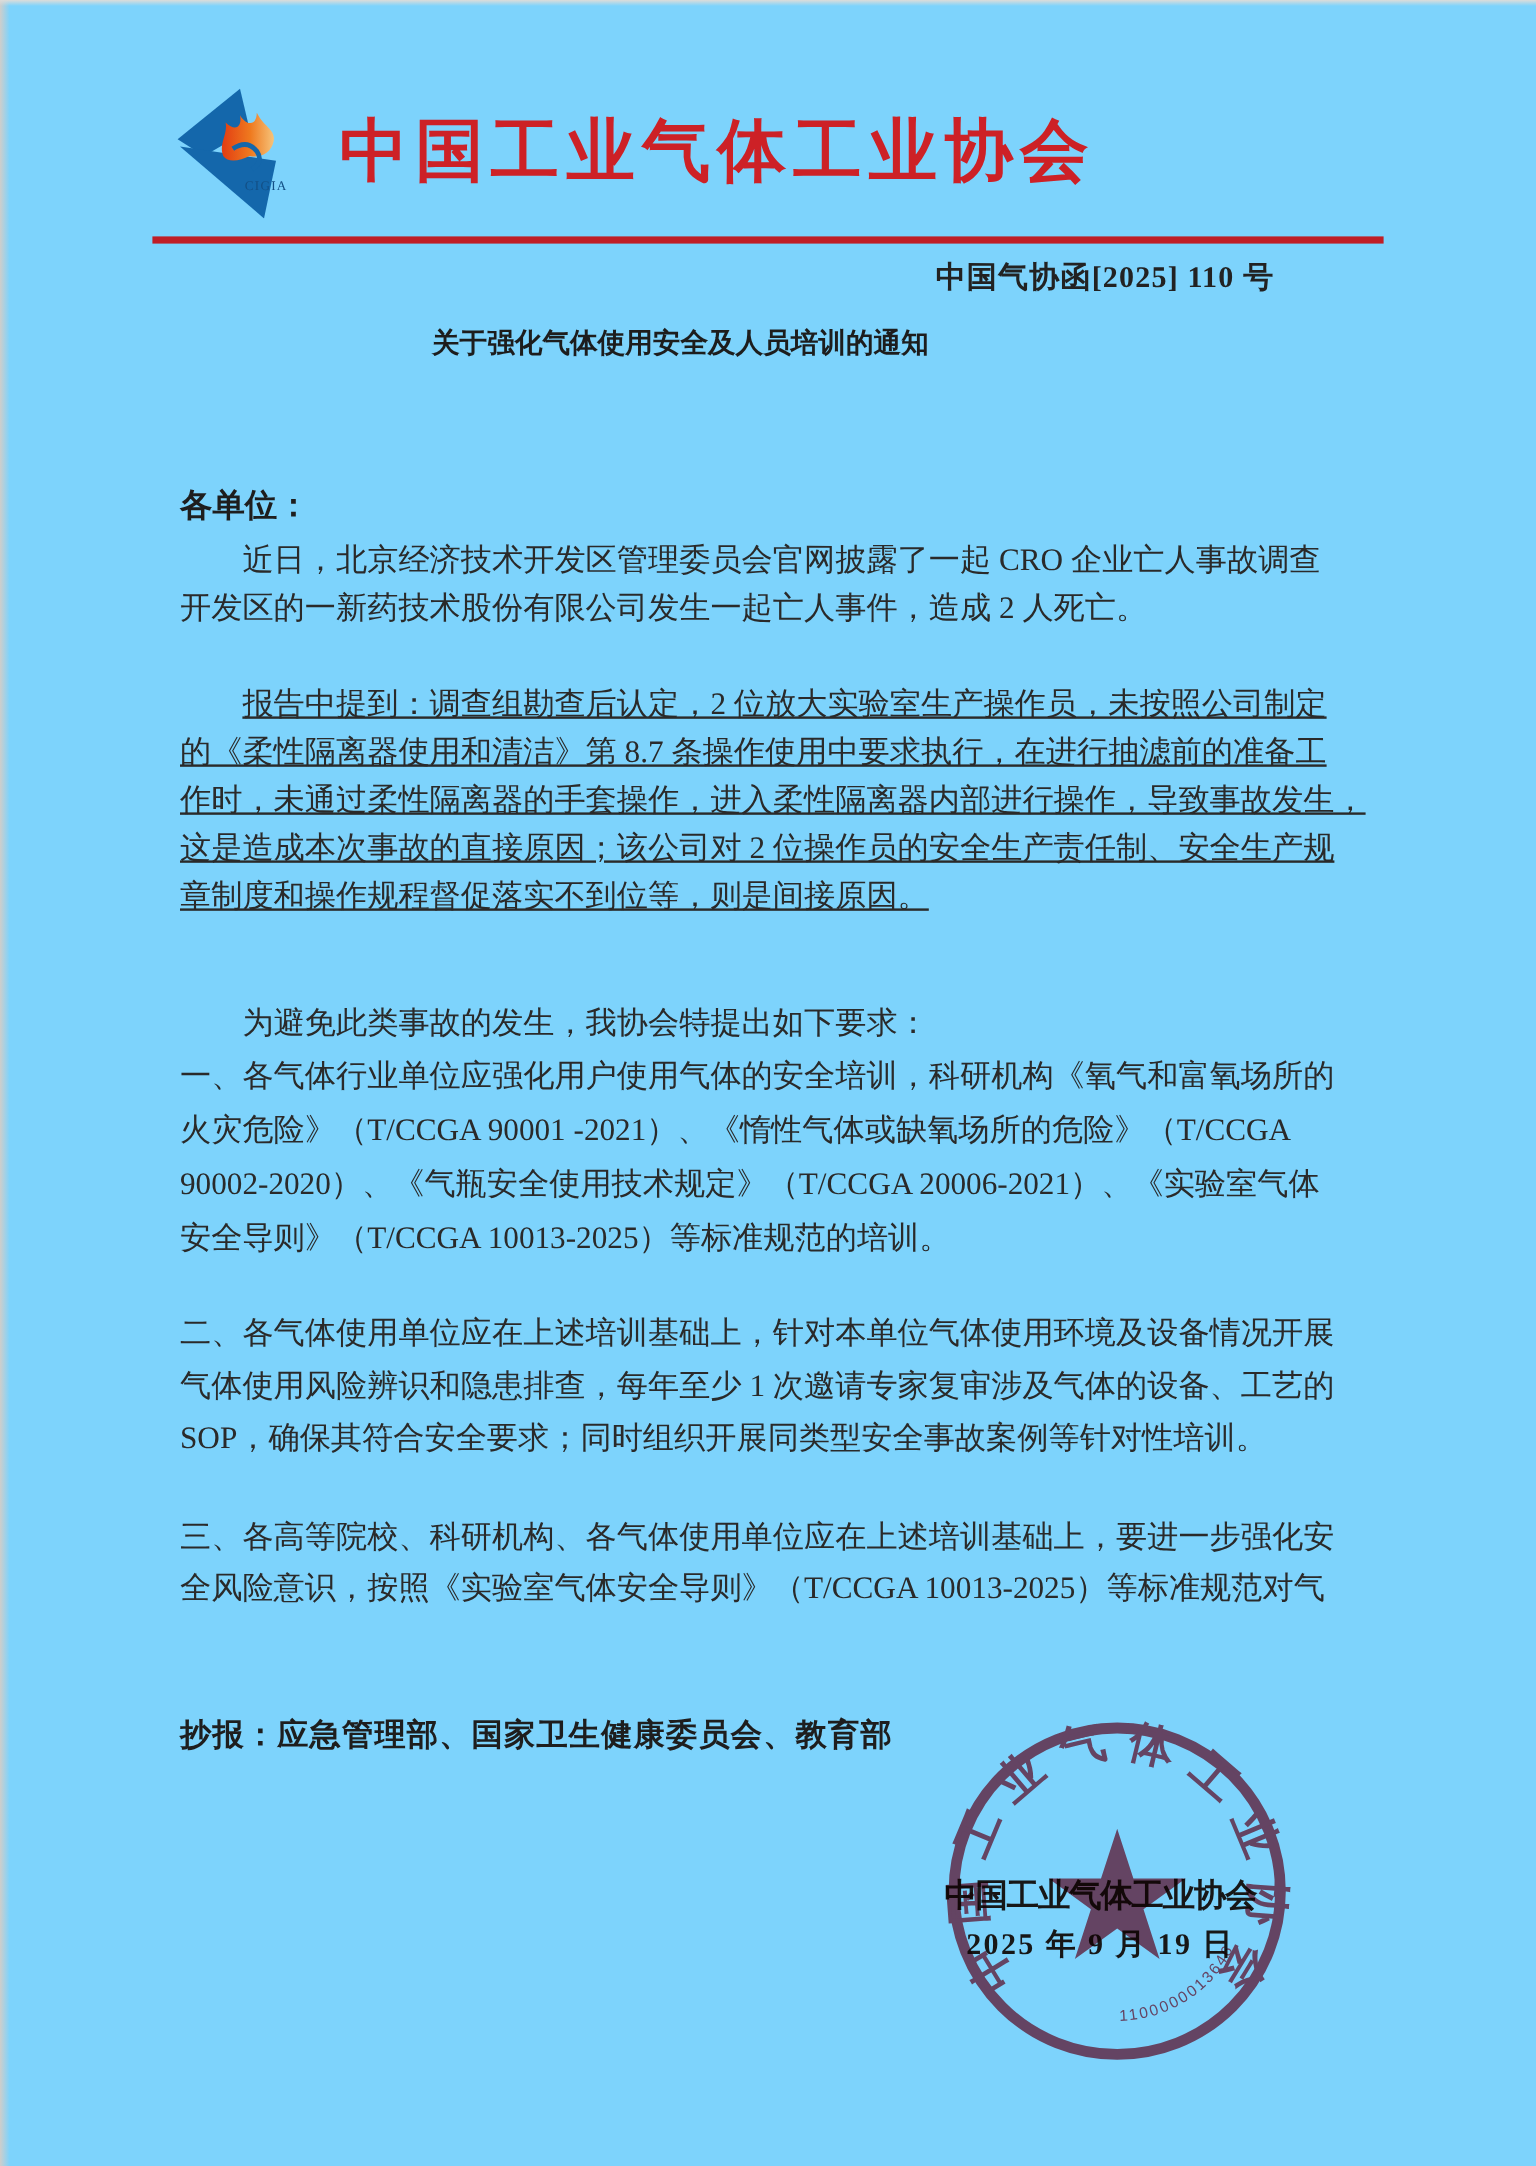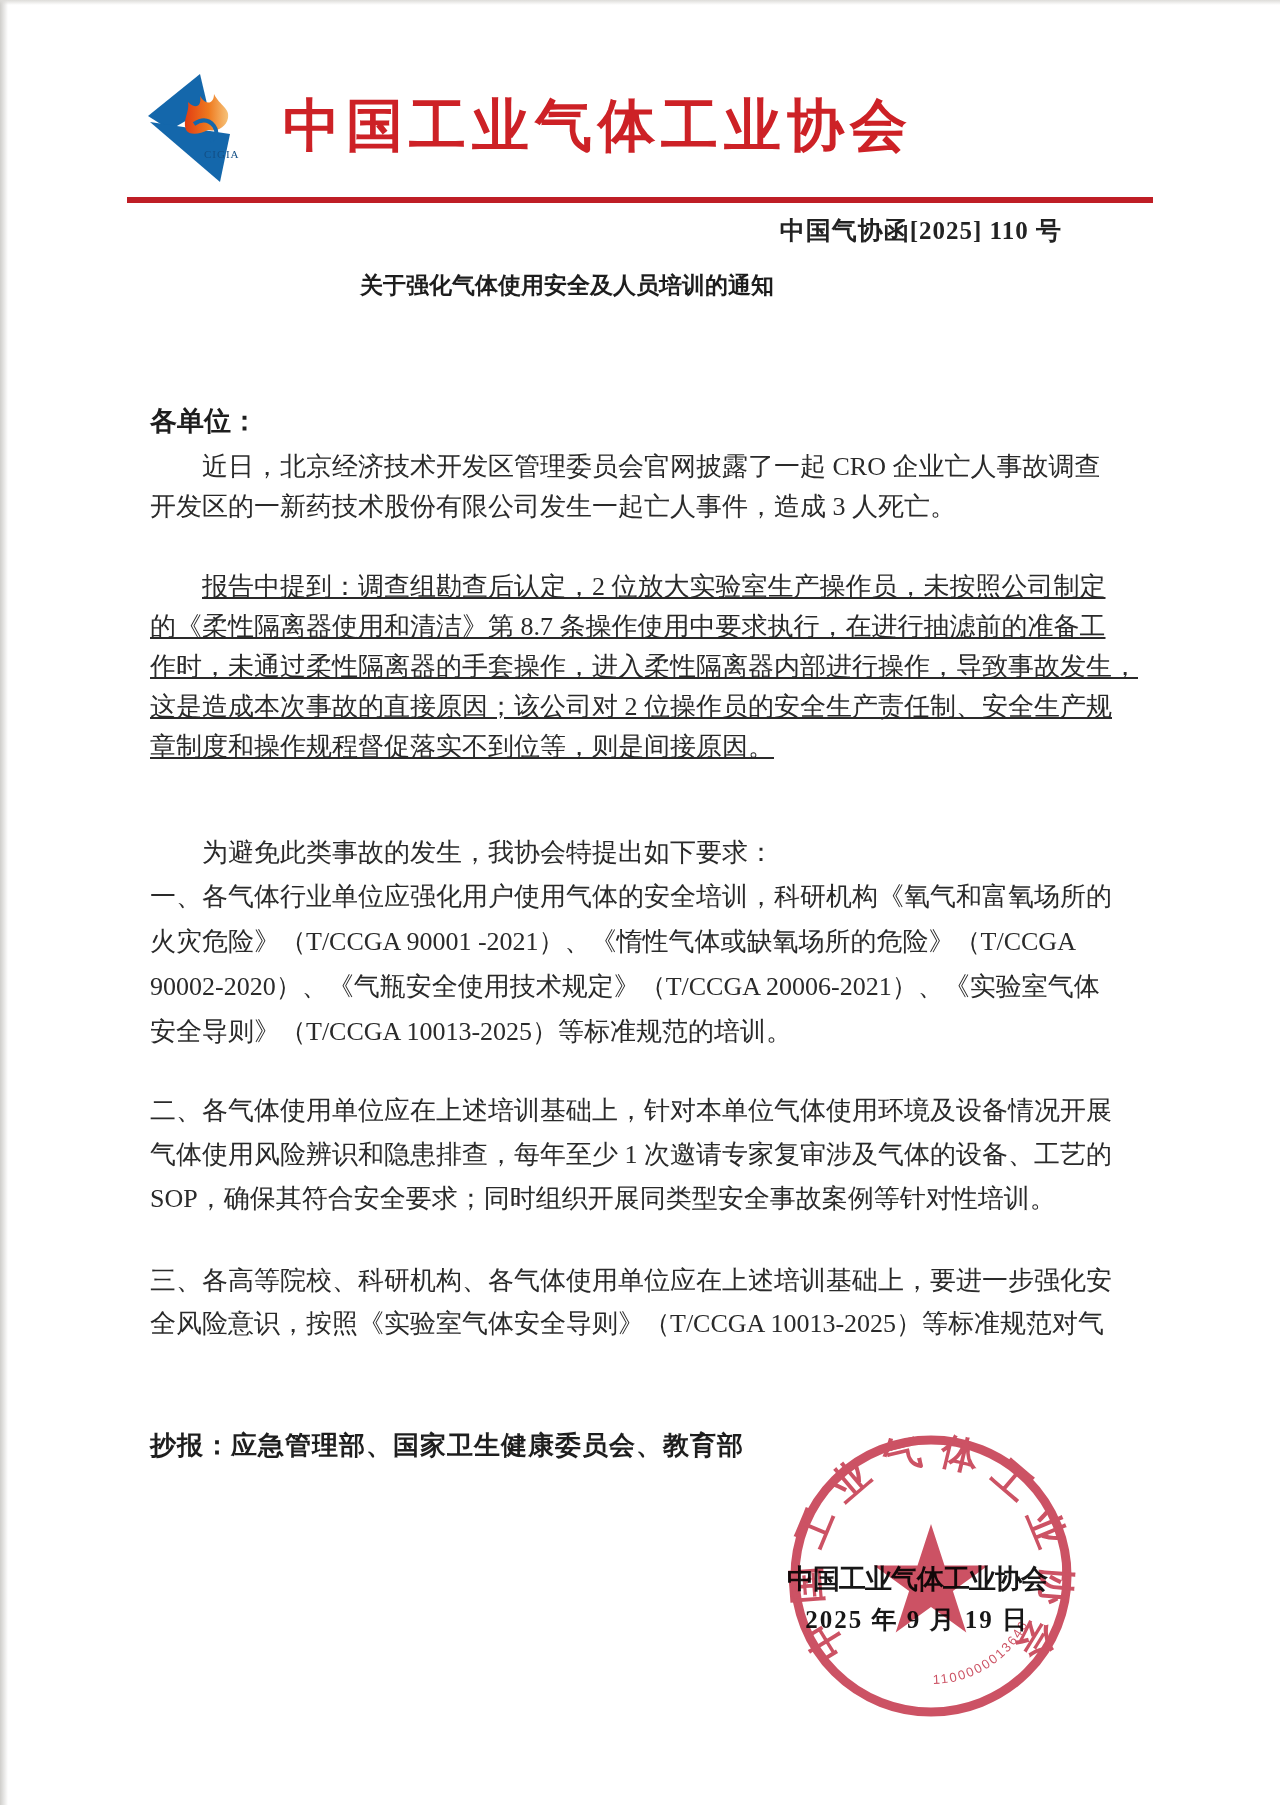--- a/index.html
+++ b/index.html
@@ -1,18 +1,18 @@
 <!DOCTYPE html>
 <html><head>
 <meta charset="utf-8">
 <style>
   html,body{margin:0;padding:0;background:#e8e7e4;}
   .page{
     position:relative;width:1280px;height:1805px;margin:0 auto;
-    background:#ffffff;overflow:hidden;
+    background:#7dd3fc;overflow:hidden;
     font-family:"Liberation Serif","DejaVu Serif",serif;
     color:#272727;
   }
   .scan-edge{position:absolute;left:0;top:0;width:8px;height:100%;
     background:linear-gradient(90deg,#cfcecb,rgba(245,244,241,0));}
   .scan-edge-top{position:absolute;left:0;top:0;width:100%;height:5px;
     background:linear-gradient(180deg,#dddcd9,rgba(245,244,241,0));}
 
   
   .logo{position:absolute;left:142px;top:72px;width:118px;height:110px;}
@@ -95,21 +95,21 @@
 
   <div class="doc-no">中国气协函[2025] 110 号</div>
 
   <div class="notice-title">关于强化气体使用安全及人员培训的通知</div>
 
   <div class="salutation">各单位：</div>
 
   <div class="body-host">
       <div class="para p0 indent">
         <div class="line">近日，北京经济技术开发区管理委员会官网披露了一起 CRO 企业亡人事故调查</div>
-        <div class="line">开发区的一新药技术股份有限公司发生一起亡人事件，造成 3 人死亡。</div>
+        <div class="line">开发区的一新药技术股份有限公司发生一起亡人事件，造成 2 人死亡。</div>
       </div>
       <div class="para p1 indent">
         <div class="line">报告中提到：调查组勘查后认定，2 位放大实验室生产操作员，未按照公司制定</div>
         <div class="line">的《柔性隔离器使用和清洁》第 8.7 条操作使用中要求执行，在进行抽滤前的准备工</div>
         <div class="line">作时，未通过柔性隔离器的手套操作，进入柔性隔离器内部进行操作，导致事故发生，</div>
         <div class="line">这是造成本次事故的直接原因；该公司对 2 位操作员的安全生产责任制、安全生产规</div>
         <div class="line">章制度和操作规程督促落实不到位等，则是间接原因。</div>
       </div>
       <div class="para p2 indent">
         <div class="line">为避免此类事故的发生，我协会特提出如下要求：</div>

